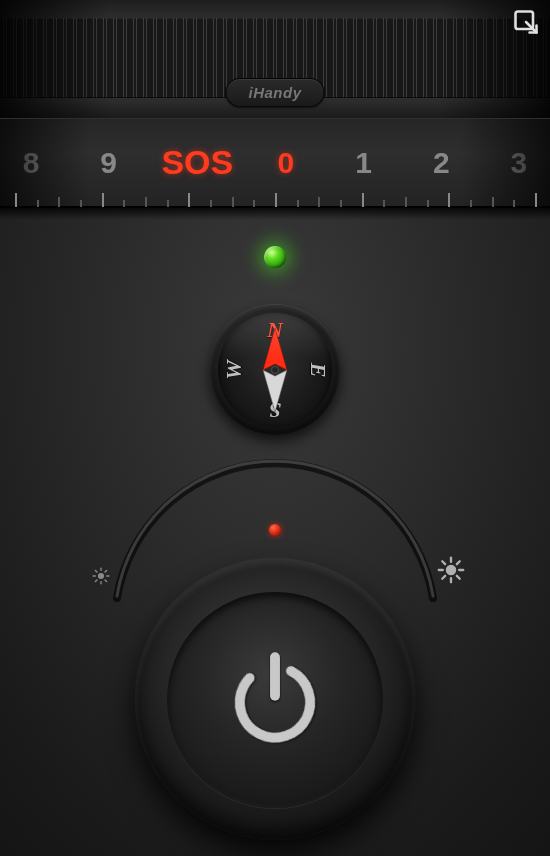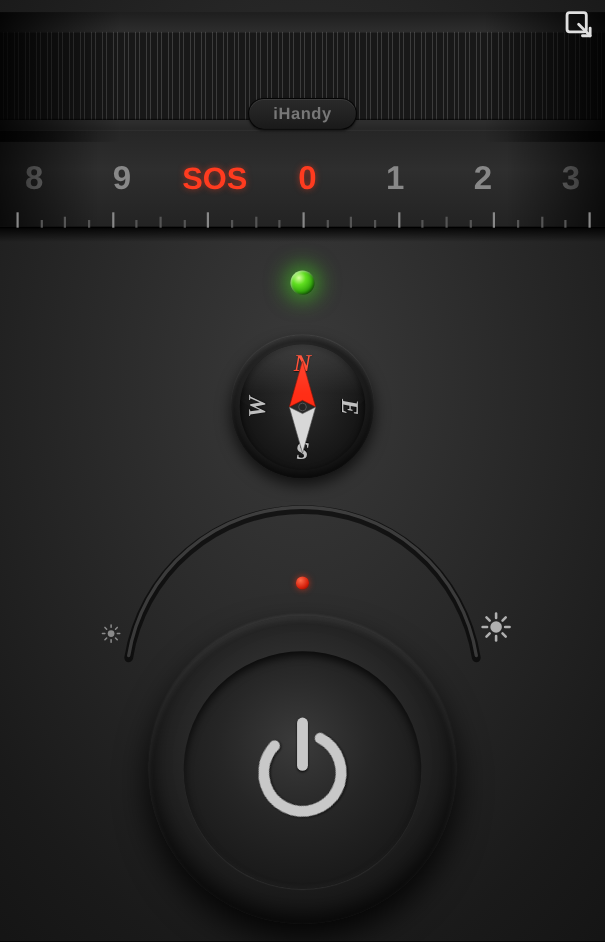--- a/index.html
+++ b/index.html
@@ -16,24 +16,25 @@
     position: absolute;
     top: 8px; right: 10px;
     width: 28px; height: 28px;
     z-index: 20;
   }
   .corner-icon svg { width: 100%; height: 100%; }
 
   
   .wheel {
     position: absolute;
-    top: 11px; left: 0; right: 0;
+    top: 0; left: 0; right: 0;
     height: 118px;
     background: linear-gradient(to bottom, #1e1e1e 0%, #2d2d2d 15%, #353535 50%, #2d2d2d 85%, #1a1a1a 100%);
     overflow: hidden;
+    font-style: italic;
   }
   .wheel::before, .wheel::after {
     content: "";
     position: absolute;
     top: 0; bottom: 0;
     width: 110px;
     z-index: 5;
     pointer-events: none;
   }
   .wheel::before { left: 0; background: linear-gradient(to right, rgba(0,0,0,0.85), rgba(0,0,0,0)); }
@@ -100,21 +101,21 @@
     padding: 0 6px;
   }
   .scale-item {
     font-size: 30px;
     font-weight: 600;
     color: #888;
     text-align: center;
     min-width: 50px;
   }
   .scale-item.active { color: #ff3b1f; text-shadow: 0 0 6px rgba(255,60,30,0.5); }
-  .scale-item.sos { font-size: 28px; }
+  .scale-item.sos { font-size: 34px; }
 
   .ticks {
     position: absolute;
     bottom: -1px; left: 0; right: 0;
     height: 18px;
     z-index: 6;
   }
   .tick {
     position: absolute;
     bottom: 0;

